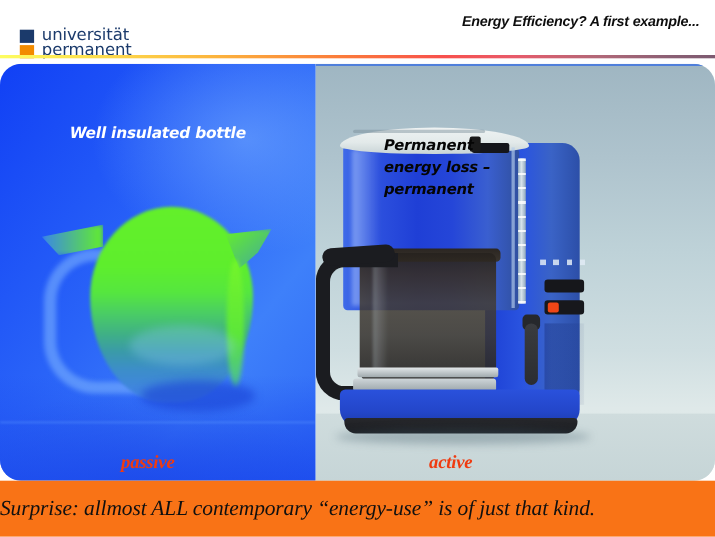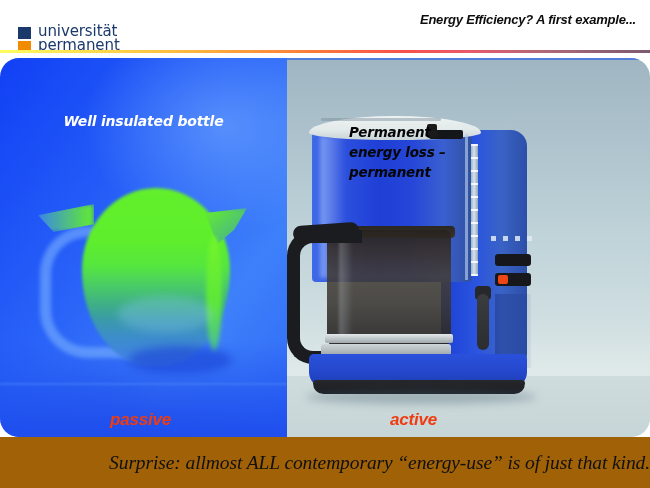--- a/index.html
+++ b/index.html
@@ -410,39 +410,39 @@
     font-style: italic;
     font-size: 13.5px;
     line-height: 20px;
     letter-spacing: -0.2px;
   }
   .photo-caption div { display: block; }
 
   
   .lbl-passive, .lbl-active {
     position: absolute;
-    font-family: Liberation Sans, sans-serif;
+    font-family: Liberation Serif, serif;
     font-weight: bold;
     font-style: italic;
     font-size: 17px;
     color: #ef3b11;
     letter-spacing: -0.2px;
   }
   .lbl-passive { left: 110px; top: 352px; }
   .lbl-active  { left: 390px; top: 352px; }
 
   
   .footer {
     position: absolute;
     left: 0; top: 437px;
     width: 650px; height: 51px;
-    background: #a16207;
+    background: #f97316;
     display: flex;
     align-items: center;
-    justify-content: flex-end;
+    justify-content: flex-start;
   }
   .footer-text {
     font-family: "Liberation Serif", serif;
     font-style: italic;
     font-size: 19.5px;
     color: #101010;
     white-space: nowrap;
     letter-spacing: -0.1px;
   }
 </style>

